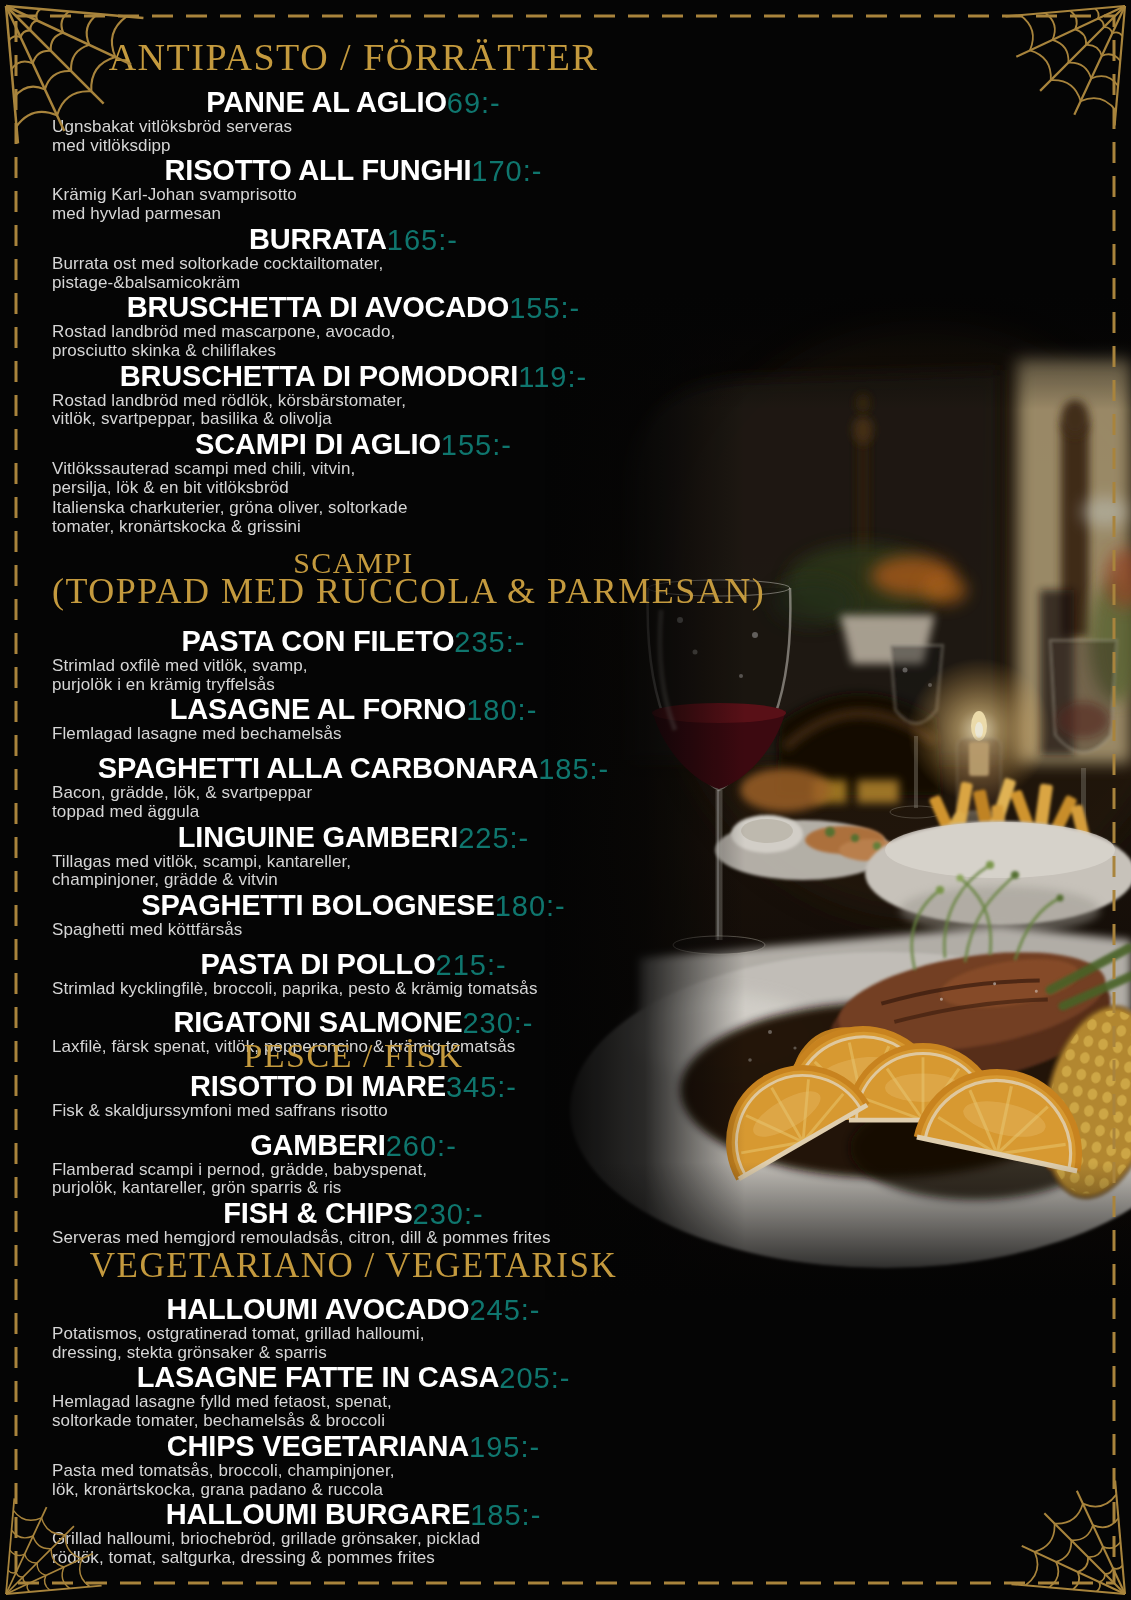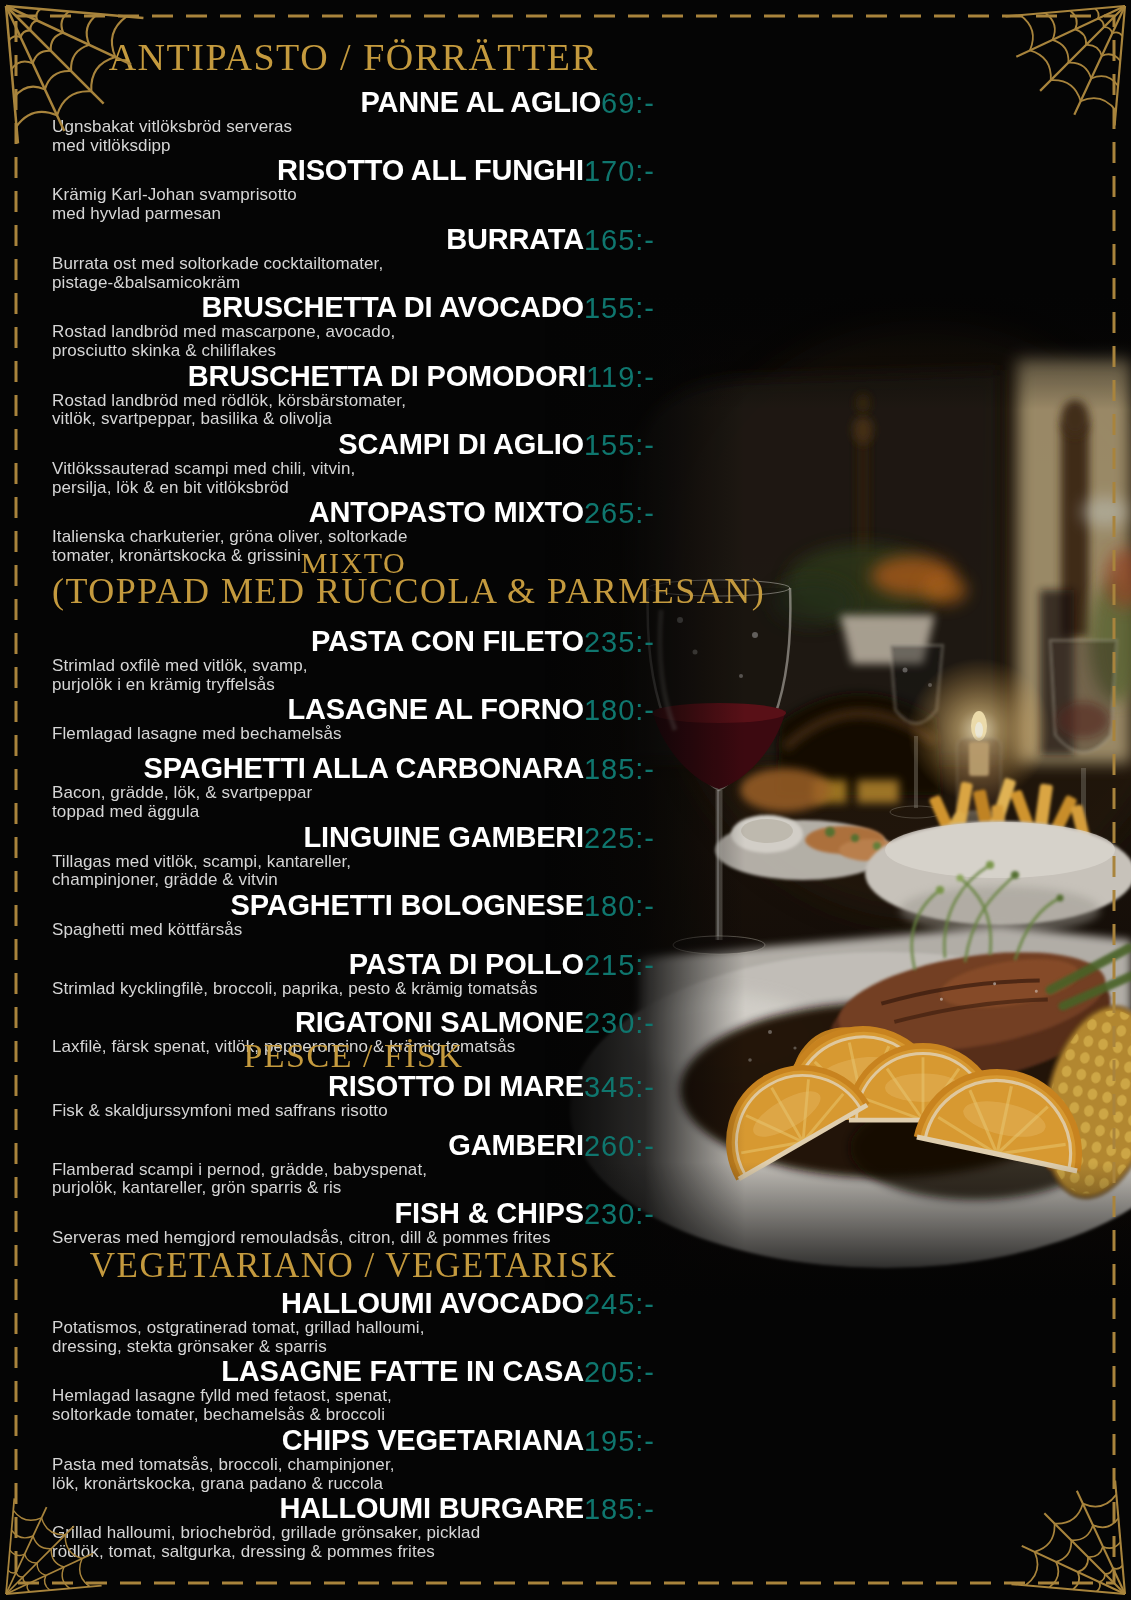--- a/index.html
+++ b/index.html
@@ -14,24 +14,24 @@
   .menu-section.s1{top:548px}
   .menu-section.s2{top:1038px}
   .menu-section.s3{top:1248px}
   .section-title,.section-subtitle{
     font-family:"Liberation Serif","DejaVu Serif",serif;font-weight:400;
     color:#c49a3e;text-align:center;margin:0;letter-spacing:1.5px;white-space:nowrap;}
   .s0 .section-title{font-size:38px;line-height:39px;margin-bottom:12px;}
   .s1 .section-title{font-size:30px;line-height:29px;}
   .s1 .section-subtitle{font-size:36px;line-height:28px;margin-bottom:23px;}
   .s2 .section-title{font-size:34px;line-height:35px;}
-  .s3 .section-title{font-size:35px;line-height:35px;margin-bottom:7px;}
+  .s3 .section-title{font-size:35px;line-height:35px;margin-bottom:13px;}
   .item{margin:0;}
   .item.single{padding-bottom:9px;}
-  .row{display:flex;justify-content:flex-end;align-items:flex-start;}
+  .row{display:flex;justify-content:center;align-items:flex-start;}
   .item-name{font-size:29px;line-height:27px;font-weight:700;color:#ffffff;margin:0;
              letter-spacing:-0.2px;white-space:nowrap;}
   .item-price{font-size:29px;line-height:28px;font-weight:400;color:#0f766e;
               letter-spacing:1px;flex:none;}
   .item-desc{font-size:17px;line-height:18.7px;margin:1px 0 2px;color:#d6d6d6;
              white-space:pre-line;letter-spacing:0.1px;}
   
   .frame{position:absolute;left:0;top:0;width:1131px;height:1600px;z-index:6;pointer-events:none;}
 </style>
 </head>
@@ -321,32 +321,28 @@
   <article class="item">
     <div class="row">
       <h4 class="item-name">SCAMPI DI AGLIO</h4>
       <span class="item-price">155:-</span>
     </div>
     <p class="item-desc">Vitlökssauterad scampi med chili, vitvin,
 persilja, lök &amp; en bit vitlöksbröd</p>
   </article>
 
   <article class="item">
-    <div class="row">
-      <h4 class="item-name">ANTOPASTO MIXTO</h4>
-      <span class="item-price">265:-</span>
-    </div>
     <p class="item-desc">Italienska charkuterier, gröna oliver, soltorkade
 tomater, kronärtskocka &amp; grissini</p>
   </article>
 </div>
   </section>
 
   <section class="menu-section s1">
-    <h2 class="section-title">MIXTO</h2>
+    <h2 class="section-title">SCAMPI</h2>
     <h3 class="section-subtitle">(TOPPAD MED RUCCOLA &amp; PARMESAN)</h3>
     <div class="items">
   <article class="item">
     <div class="row">
       <h4 class="item-name">PASTA CON FILETO</h4>
       <span class="item-price">235:-</span>
     </div>
     <p class="item-desc">Strimlad oxfilè med vitlök, svamp,
 purjolök i en krämig tryffelsås</p>
   </article>

